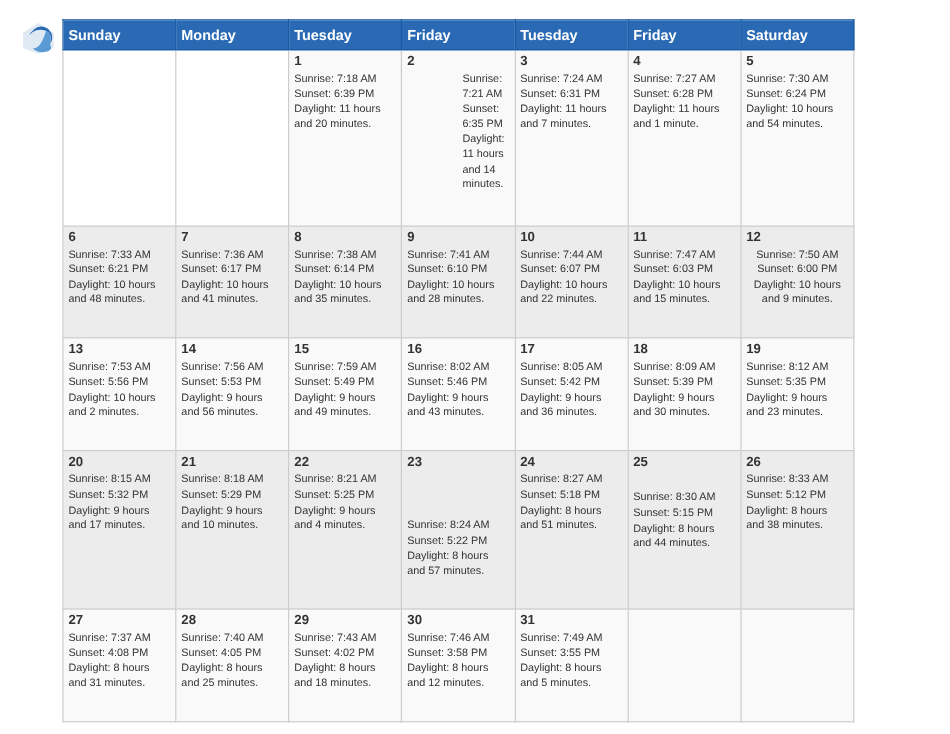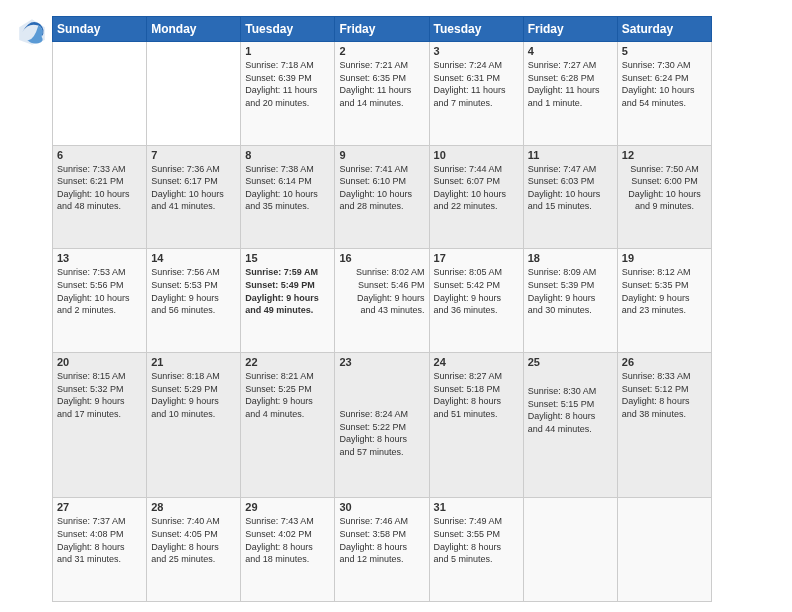--- a/index.html
+++ b/index.html
@@ -154,21 +154,21 @@
           <td class="empty-cell"></td>
           <td>
             <span class="day-number">1</span>
             <div class="day-info" style="white-space: pre-line;">Sunrise: 7:18 AM
 Sunset: 6:39 PM
 Daylight: 11 hours
 and 20 minutes.</div>
           </td>
           <td>
             <span class="day-number">2</span>
-            <div class="day-info" style="white-space: pre-line;">Sunrise: 7:21 AM
+            <div class="day-info" style="white-space: pre-line; margin-left: 46px;">Sunrise: 7:21 AM
 Sunset: 6:35 PM
 Daylight: 11 hours
 and 14 minutes.</div>
           </td>
           <td>
             <span class="day-number">3</span>
             <div class="day-info" style="white-space: pre-line;">Sunrise: 7:24 AM
 Sunset: 6:31 PM
 Daylight: 11 hours
 and 7 minutes.</div>
@@ -249,28 +249,28 @@
           </td>
           <td>
             <span class="day-number">14</span>
             <div class="day-info" style="white-space: pre-line;">Sunrise: 7:56 AM
 Sunset: 5:53 PM
 Daylight: 9 hours
 and 56 minutes.</div>
           </td>
           <td>
             <span class="day-number">15</span>
-            <div class="day-info" style="white-space: pre-line; font-weight: bold;">Sunrise: 7:59 AM
+            <div class="day-info" style="white-space: pre-line;">Sunrise: 7:59 AM
 Sunset: 5:49 PM
 Daylight: 9 hours
 and 49 minutes.</div>
           </td>
           <td>
             <span class="day-number">16</span>
-            <div class="day-info" style="white-space: pre-line; text-align: right;">Sunrise: 8:02 AM
+            <div class="day-info" style="white-space: pre-line;">Sunrise: 8:02 AM
 Sunset: 5:46 PM
 Daylight: 9 hours
 and 43 minutes.</div>
           </td>
           <td>
             <span class="day-number">17</span>
             <div class="day-info" style="white-space: pre-line;">Sunrise: 8:05 AM
 Sunset: 5:42 PM
 Daylight: 9 hours
 and 36 minutes.</div>

